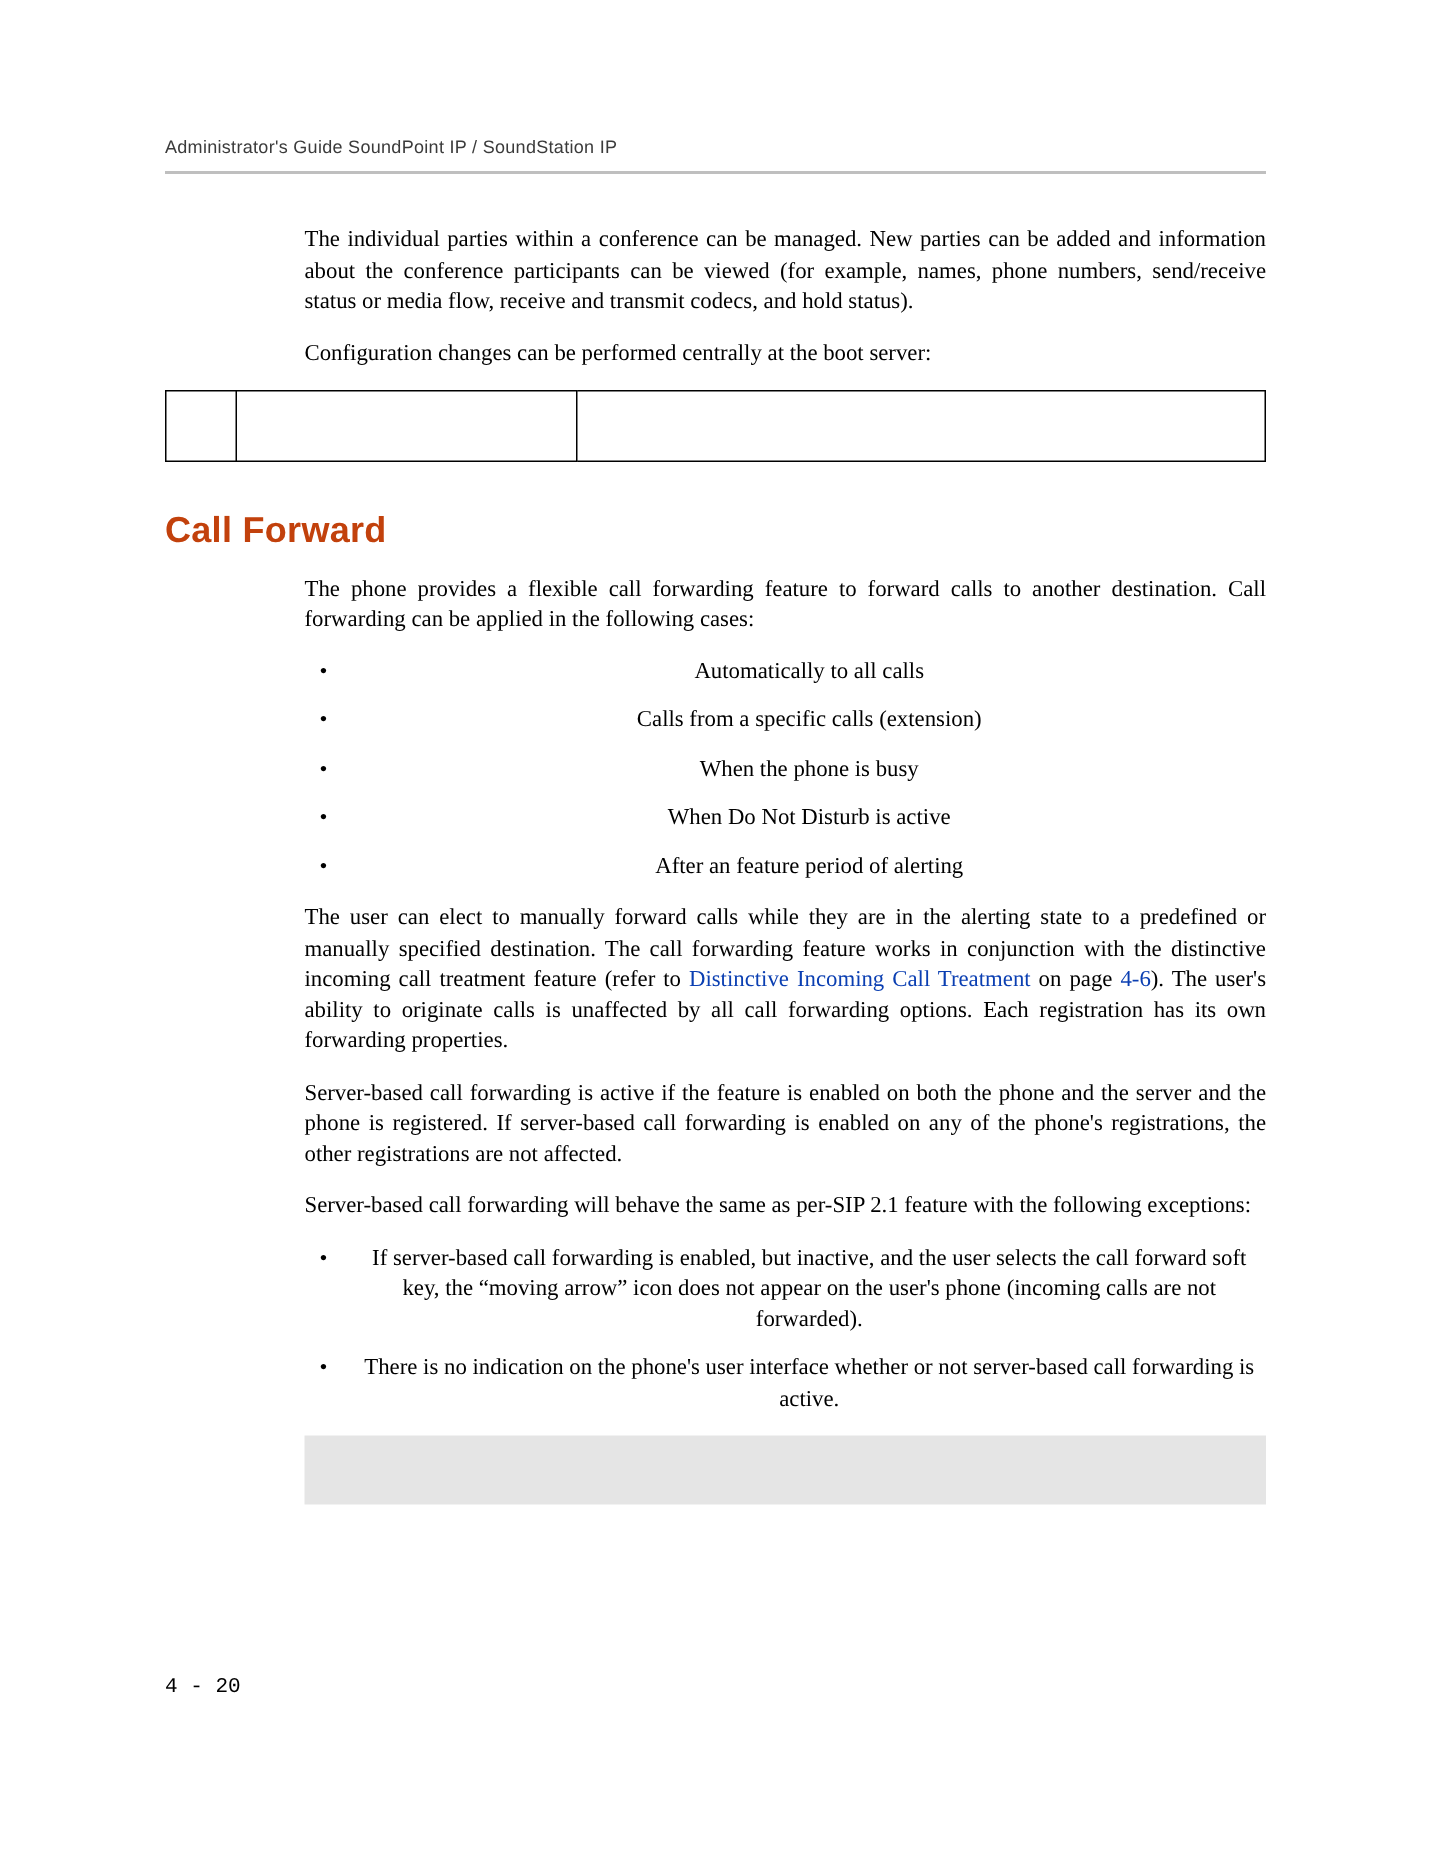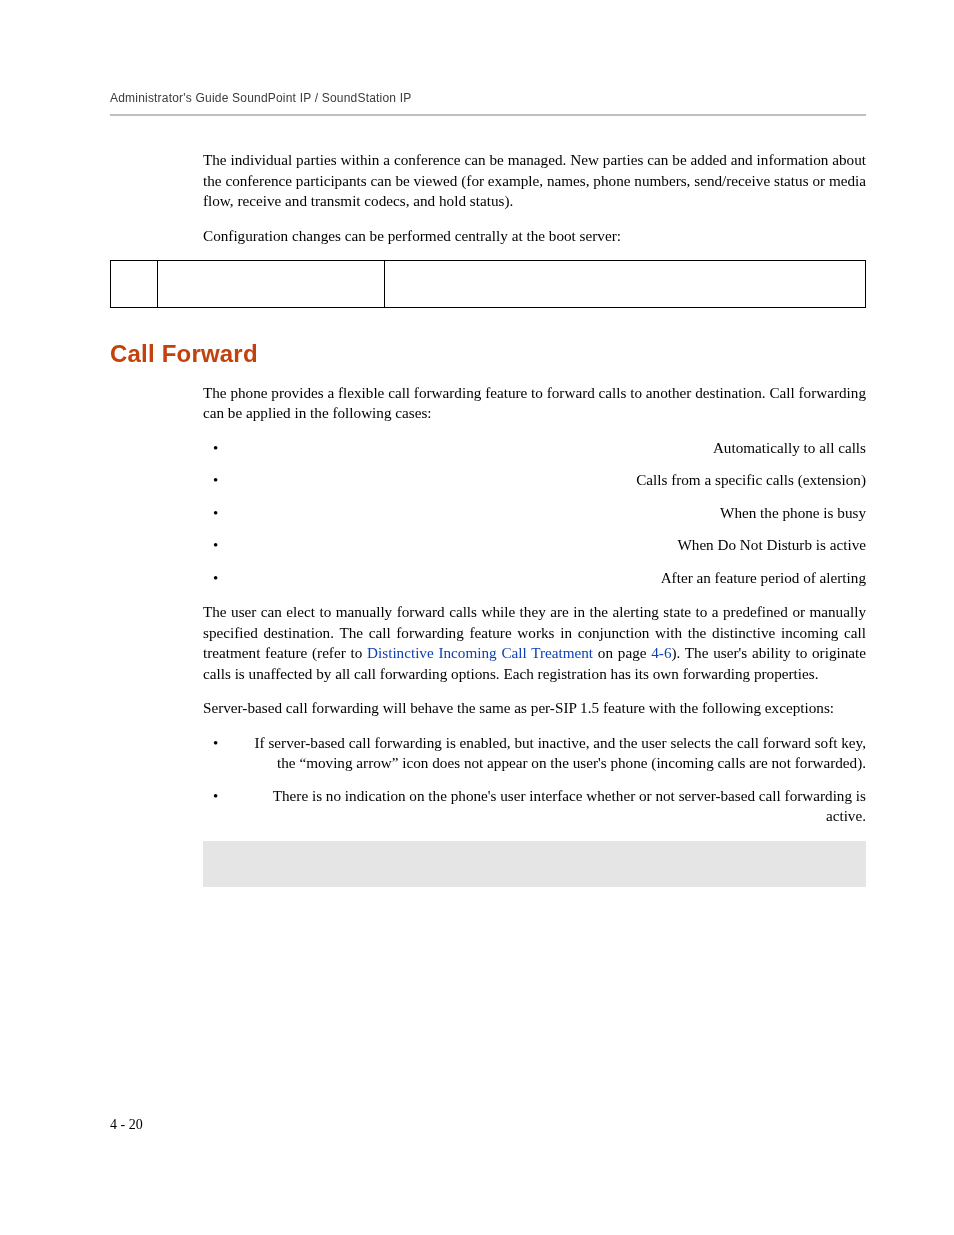--- a/index.html
+++ b/index.html
@@ -12,21 +12,21 @@
     font-family: "Palatino Linotype", "Book Antiqua", Palatino, Georgia, serif;
     color: #000000;
     font-size: 15.2px;
     line-height: 1.35;
   }
   .page {
     position: relative;
     width: 954px;
     height: 1235px;
     box-sizing: border-box;
-    padding: 90px 88px 60px 110px;
+    padding: 90px 110px 60px 110px;
   }
   .running-head {
     font-family: "Futura", "Trebuchet MS", Arial, sans-serif;
     font-size: 12px;
     color: #3b3b3b;
     letter-spacing: 0.2px;
     padding-bottom: 6px;
   }
   .head-rule {
     height: 0;
@@ -64,21 +64,21 @@
   }
   ul.bullets {
     list-style: none;
     padding: 0;
     margin: 0 0 14px 0;
   }
   ul.bullets > li {
     position: relative;
     padding-left: 32px;
     margin: 0 0 12px 0;
-    text-align: right;
+    text-align: center;
   }
   ul.bullets > li::before {
     content: "•";
     position: absolute;
     left: 10px;
     top: 0;
     font-size: 15px;
     color: #000;
   }
   a.xref {
@@ -87,21 +87,21 @@
   }
   .note-box {
     background: #e5e5e5;
     height: 46px;
     margin: 8px 0 0 0;
   }
   .page-num {
     position: absolute;
     left: 110px;
     bottom: 100px;
-    font-family: Liberation Serif, serif;
+    font-family: Liberation Mono, monospace;
     font-size: 14px;
     color: #000;
     text-align: right;
   }
 </style>
 </head>
 <body>
 
 <div class="page">
 
@@ -134,22 +134,23 @@
       <li>Calls from a specific calls (extension)</li>
       <li>When the phone is busy</li>
       <li>When Do Not Disturb is active</li>
       <li>After an feature period of alerting</li>
     </ul>
 
     <p class="para">
       <span>The user can elect to manually forward calls while they are in the alerting state to a predefined or manually specified destination. The call forwarding feature works in conjunction with the distinctive incoming call treatment feature (refer to </span><a class="xref">Distinctive Incoming Call Treatment</a><span> on page </span><a class="xref">4-6</a><span>). The user's ability to originate calls is unaffected by all call forwarding options. Each registration has its own forwarding properties.</span>
     </p>
 
+    <p class="para">Server-based call forwarding is active if the feature is enabled on both the phone and the server and the phone is registered. If server-based call forwarding is enabled on any of the phone's registrations, the other registrations are not affected.</p>
 
-    <p class="para">Server-based call forwarding will behave the same as per-SIP 1.5 feature with the following exceptions:</p>
+    <p class="para">Server-based call forwarding will behave the same as per-SIP 2.1 feature with the following exceptions:</p>
 
     <ul class="bullets">
       <li>If server-based call forwarding is enabled, but inactive, and the user selects the call forward soft key, the “moving arrow” icon does not appear on the user's phone (incoming calls are not forwarded).</li>
       <li>There is no indication on the phone's user interface whether or not server-based call forwarding is active.</li>
     </ul>
 
     <div class="note-box"></div>
 
   </div>
 

